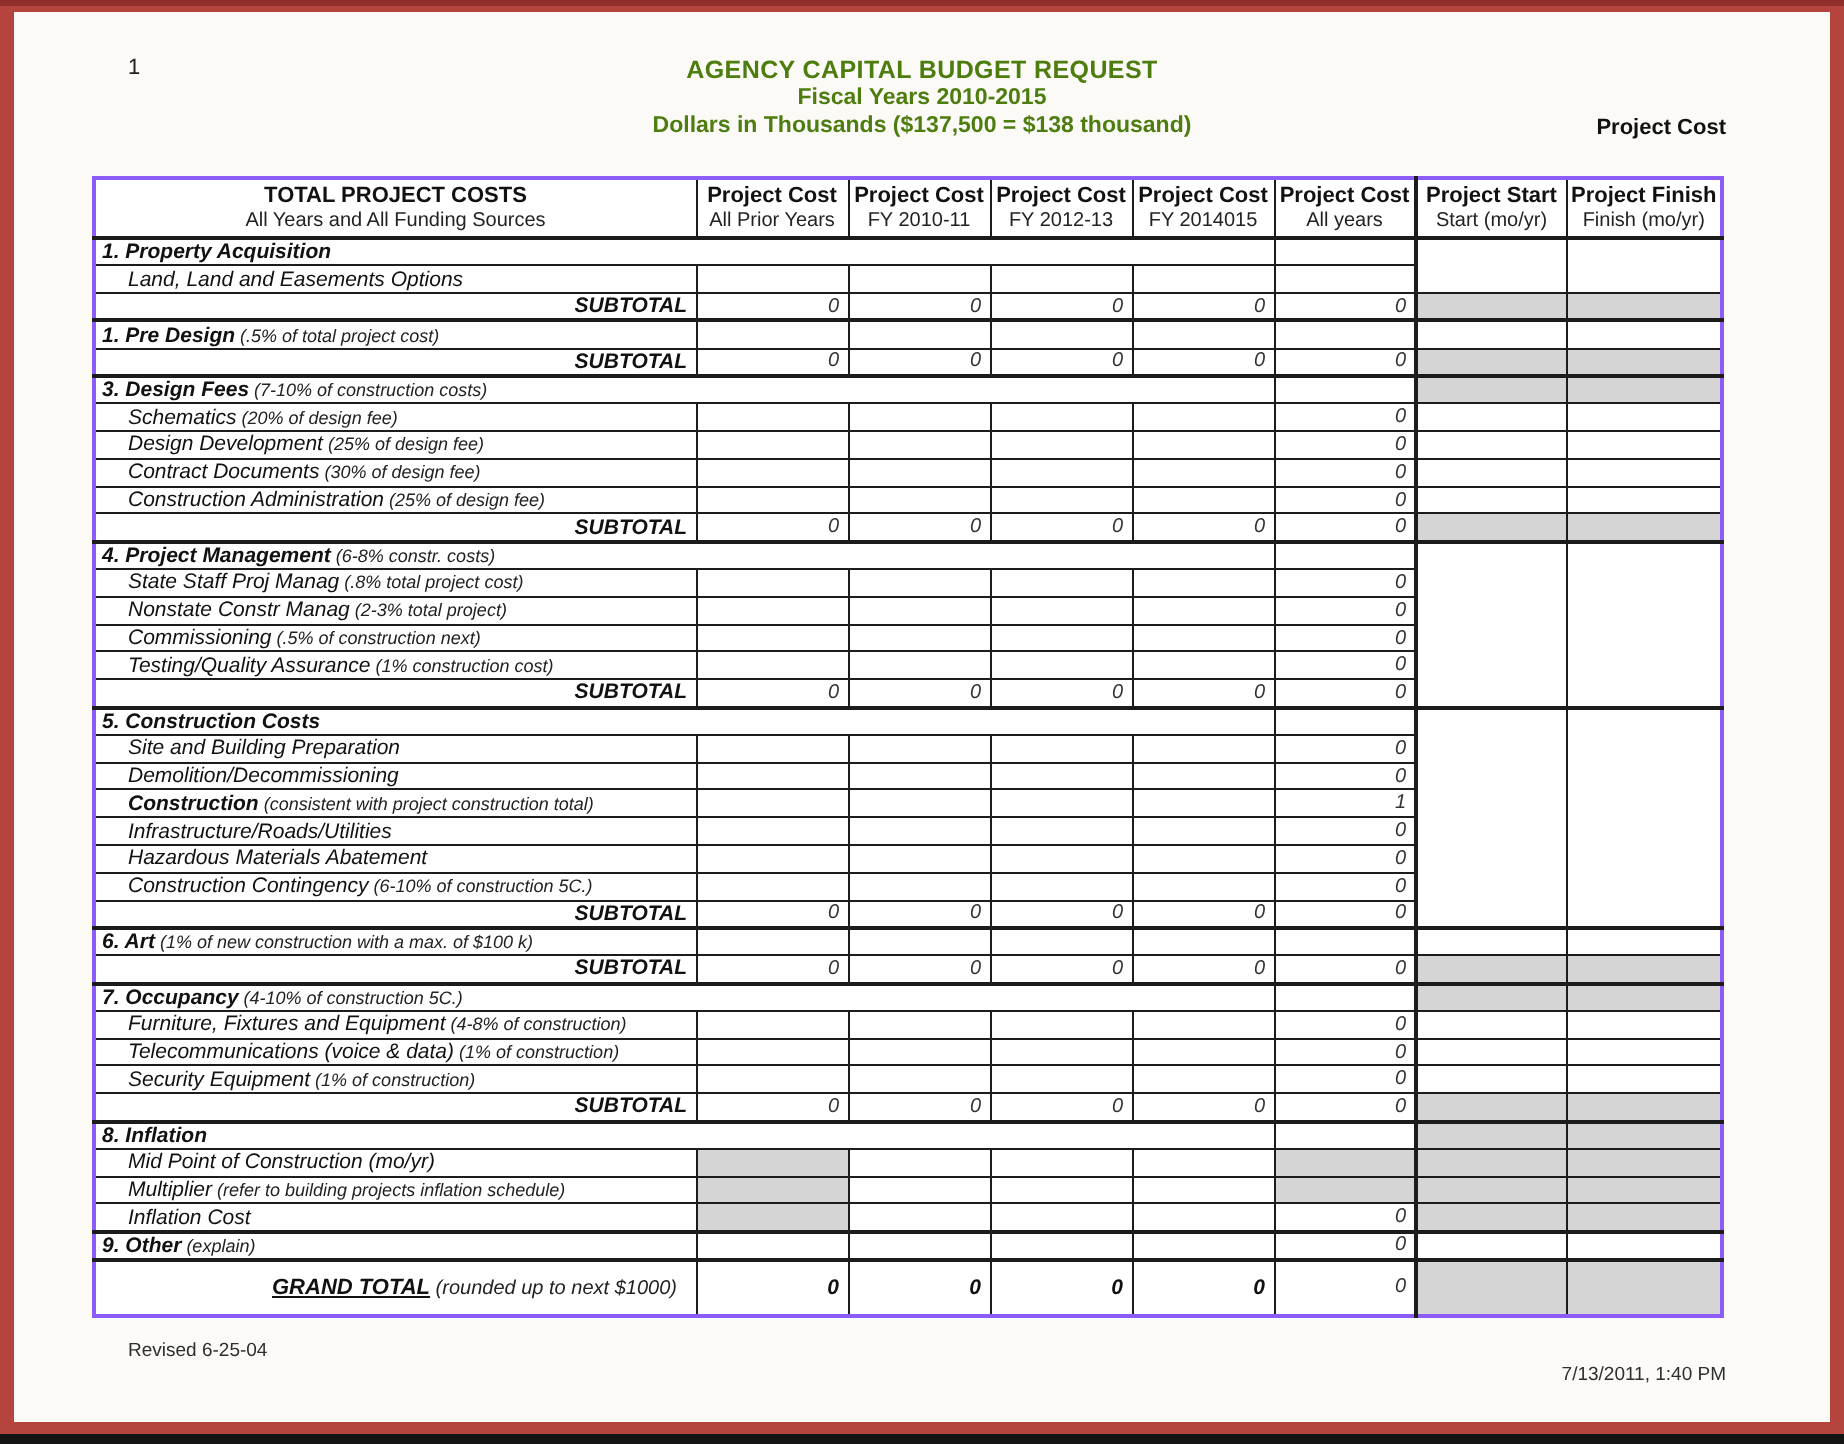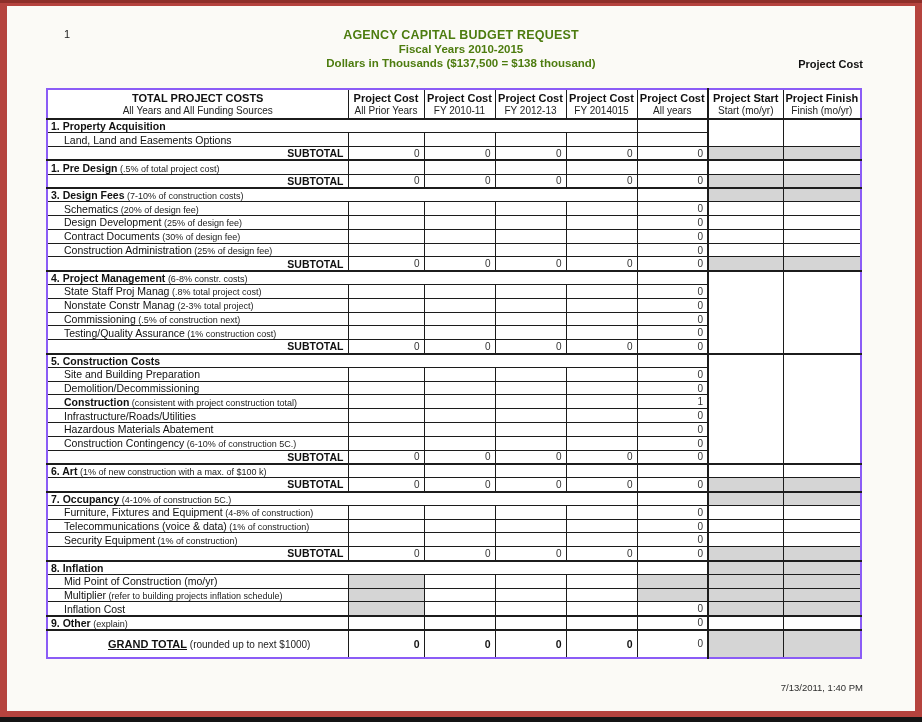--- a/index.html
+++ b/index.html
@@ -15,29 +15,29 @@
   .title-block .t2 { font-size:11.5px; font-weight:bold; margin-top:1px; }
   .title-block .t3 { font-size:11.5px; font-weight:bold; margin-top:2px; }
   .corner-label { position:absolute; right:52px; top:52px; font-size:11px; font-weight:bold; color:#111; }
 
   table.budget { position:absolute; left:39px; top:82px; border-collapse:collapse; table-layout:fixed; background:#fff; }
   table.budget th, table.budget td { border:1px solid #1c1c1c; overflow:hidden; white-space:nowrap; }
   table.budget { border:2px solid #8b5cf6; }
   thead th { height:30px; vertical-align:middle; text-align:center; border-bottom:2px solid #1c1c1c; background:#fff; padding:0 2px; }
   thead .l1 { font-size:11px; font-weight:bold; color:#111; }
   thead .l2 { font-size:10px; font-weight:normal; color:#222; margin-top:1px; }
-  tbody tr { height:13.8px; }
+  tbody tr { height:13.8px;font-style:italic; }
   tbody tr.grand { height:28px; }
   td.label { font-size:10.5px; color:#111; padding:0 3px; vertical-align:middle; }
   td.label .sub { font-size:9px; color:#222; }
   td.label .bold { font-weight:bold; }
   td.label .underline { text-decoration:underline; }
   tr.item td.label { padding-left:16px; }
   tr.subtotal td.label { text-align:right; font-weight:bold; padding-right:4px; font-size:10.5px; }
-  tr.grand td.label { padding-left:60px; font-size:11px; }
+  tr.grand td.label { padding-left:88px; font-size:11px; }
   tr.grand td.label .sub { font-size:10px; }
   td.num { font-size:10px; color:#333; text-align:right; padding:0 4px; vertical-align:middle; }
   td.boldnum { font-weight:bold; color:#111; font-size:10.5px; }
   td.gray { background:#d5d5d5; }
   td.sf.gray { background:#d5d5d5; }
   td.sf { border-left-width:1px; }
   table.budget td:nth-last-child(2).sf, thead th.start { border-left:2px solid #1c1c1c; }
   tr.section td { border-top:2px solid #1c1c1c; }
   tr.grand td { border-top:2px solid #1c1c1c; }
 
@@ -436,18 +436,19 @@
             <td class="num boldnum">0</td>
             <td class="num boldnum">0</td>
             <td class="num c6">0</td>
             <td class="sf gray"></td>
             <td class="sf gray"></td>
           </tr>
         </tbody>
     </table>
 
     <div class="footer">
+      <div>Revised 6-25-04</div>
       <div class="right">7/13/2011, 1:40 PM</div>
     </div>
 
   </div>
   <div class="bottom-edge"></div>
 </div>
 
 </body></html>

